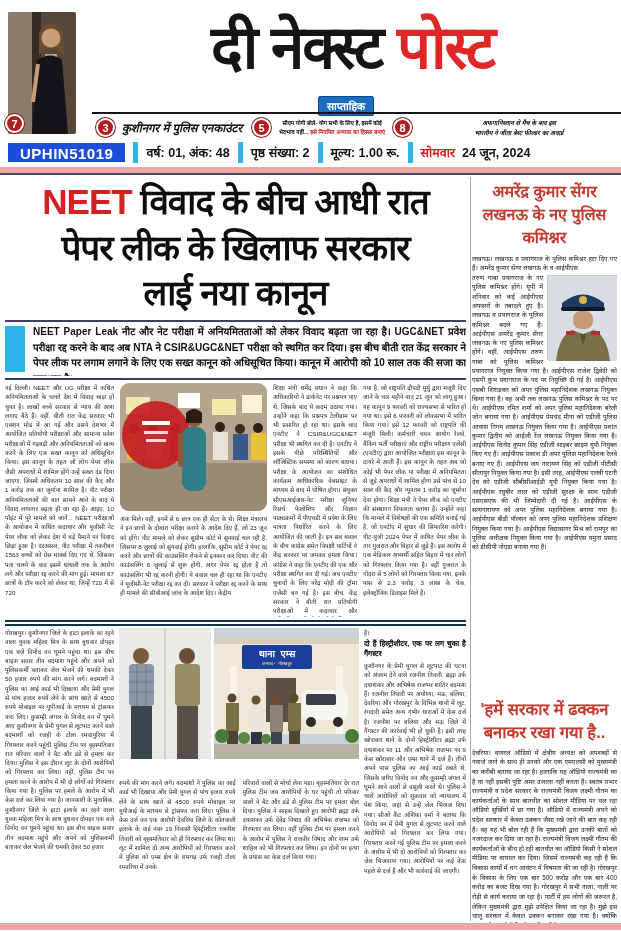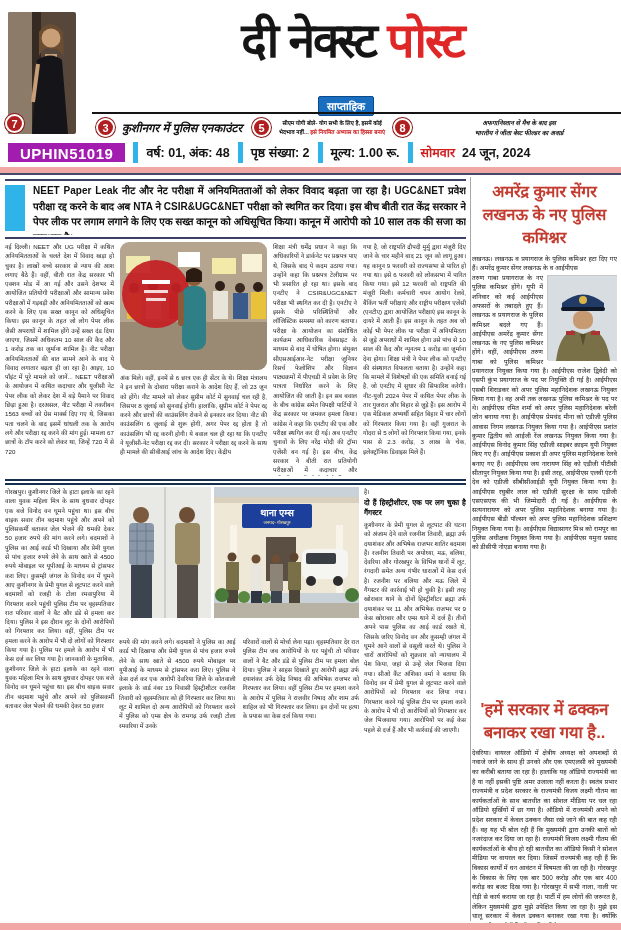--- a/index.html
+++ b/index.html
@@ -2,37 +2,37 @@
 <html lang="hi"><head>
 <meta charset="utf-8">
 <style>
   html,body{margin:0;padding:0;background:#e9e9e9;}
   *{box-sizing:border-box;}
   .page{position:relative;width:621px;height:931px;margin:0 auto;background:#ffffff;overflow:hidden;
         font-family:"Liberation Sans","DejaVu Sans",sans-serif;color:#111;}
   
   .model-photo{position:absolute;left:8px;top:12px;width:68px;height:122px;overflow:hidden;border-radius:2px;}
   .paper-title{position:absolute;left:86px;right:2px;top:10px;margin:0;text-align:center;
-               font-size:48px;font-weight:900;line-height:1.28;letter-spacing:-2px;color:#151515;}
+               font-size:60px;font-weight:900;line-height:1.28;letter-spacing:-2px;color:#151515;}
   .paper-title .red{color:#e02727;}
   .weekly-badge{position:absolute;top:96px;left:318px;background:#1a6ec0;color:#fff;font-size:10.5px;
                 font-weight:700;padding:2px 8px;border:1px solid #0d4a8c;border-radius:2px;}
   .teaser-rule{position:absolute;top:112px;left:92px;right:0;height:2px;background:#141414;}
   .badge-circle{width:19px;height:19px;border-radius:50%;background:#b01f1f;color:#fff;font-weight:700;
                 font-size:11px;display:flex;align-items:center;justify-content:center;flex:none;
                 border:2px solid #fff;box-shadow:0 0 0 1px #8c1616;}
   .c7{position:absolute;left:5px;top:114px;}
   .teasers{position:absolute;left:96px;top:114px;right:2px;height:27px;display:flex;align-items:center;}
   .t3-text{font-size:11.5px;font-weight:800;font-style:italic;margin:0 10px 0 7px;white-space:nowrap;}
   .t5-text{font-size:5.7px;font-weight:700;line-height:1.55;margin:0 8px;text-align:center;}
   .t5-text .red{color:#d01f1f;}
   .t8-text{font-size:6.4px;font-weight:700;font-style:italic;line-height:1.5;margin-left:7px;text-align:center;flex:1;}
   
   .infobar{position:absolute;top:140px;left:8px;right:4px;height:24px;display:flex;align-items:center;}
-  .code-box{background:#a21caf;color:#fff;font-size:15px;font-weight:600;letter-spacing:.5px;
+  .code-box{background:#1d4ed8;color:#fff;font-size:15px;font-weight:600;letter-spacing:.5px;
             padding:2px 12px 0;flex:none;}
   .sep{width:5px;height:21px;background:#2fb3e8;margin:0 8px;flex:none;}
   .ib-field{font-size:12.5px;font-weight:800;color:#141414;white-space:nowrap;}
   .day{color:#d01f1f;margin-right:7px;text-align:right;}
   .bar-pink{position:absolute;left:0;width:621px;height:6px;background:#f2a7a7;}
   .bar-pink.top{top:167px;}
   .bar-pink.bottom{top:923px;height:7px;}
   .bar-navy{position:absolute;top:173px;left:0;width:621px;height:2px;background:#434a68;}
   
   .content{position:absolute;top:177px;left:5px;width:612px;height:744px;display:flex;}
@@ -52,21 +52,21 @@
   .photo-frame{border-radius:9px;overflow:hidden;}
   .protest-photo{width:147px;height:128px;margin-bottom:3px;}
   .cols4 p{margin:0;}
   
   .double-rule{height:6px;border-top:2px solid #14304d;border-bottom:2px solid #14304d;margin:3px 0 2px;}
   .second-headline{margin:1px 0 3px;text-align:center;font-size:25px;font-weight:900;line-height:1.25;
                    height:32px;overflow:hidden;letter-spacing:-0.5px;color:#0d0d0d;}
   .cols3{display:grid;grid-template-columns:109px 240px 102px;column-gap:5px;height:257px;overflow:hidden;
          font-size:6.2px;line-height:1.5;text-align:justify;color:#222;}
   .cols3 .col{overflow:hidden;}
-  .photos{display:flex;gap:3px;height:131px;margin-bottom:19px;}
+  .photos{display:flex;gap:3px;height:131px;margin-bottom:19px;font-family:Liberation Mono, monospace;}
   .suspects-photo{width:92px;height:131px;flex:none;overflow:hidden;}
   .station-photo{flex:1;height:131px;overflow:hidden;}
   .undercols{display:flex;gap:7px;height:118px;overflow:hidden;}
   .undercols .ucol{flex:1;overflow:hidden;}
   .subhead{font-weight:900;font-size:7.3px;line-height:1.35;margin:2px 0;color:#000;}
   
   .s1head,.s2head{color:#c23b2e;font-weight:900;text-align:center;}
   .s1head{font-size:16px;line-height:1.45;margin:3px 0 4px;}
   .s1body{font-size:6.4px;line-height:1.45;text-align:justify;height:428px;overflow:hidden;color:#222;}
   .s1body p{margin:0 0 1px;}
@@ -122,20 +122,23 @@
     <div class="ib-field day">सोमवार</div>
     <div class="ib-field">24 जून, 2024</div>
   </div>
   <div class="bar-pink top"></div>
   <div class="bar-navy"></div>
 
   <div class="content">
 
     <section class="left">
 
+      <h2 class="main-headline"><span class="red">NEET</span><span> विवाद के बीच आधी रात</span><br>
+        <span>पेपर लीक के खिलाफ सरकार</span><br>
+        <span>लाई नया कानून</span></h2>
 
       <div class="rule"></div>
       <div class="standfirst">
         <div class="sq"></div>
         <p>NEET Paper Leak नीट और नेट परीक्षा में अनियमितताओं को लेकर विवाद बढ़ता जा रहा है। UGC&amp;NET प्रवेश परीक्षा रद्द करने के बाद अब NTA ने CSIR&amp;UGC&amp;NET परीक्षा को स्थगित कर दिया। इस बीच बीती रात केंद्र सरकार ने पेपर लीक पर लगाम लगाने के लिए एक सख्त कानून को अधिसूचित किया। कानून में आरोपी को 10 साल तक की सजा का प्रावधान है।</p>
       </div>
       <div class="rule"></div>
 
       <div class="cols4">
         <div class="col">नई दिल्ली। NEET और UG परीक्षा में कथित अनियमितताओं के चलते देश में विवाद खड़ा हो चुका है। लाखों बच्चे सरकार से न्याय की आश लगाए बैठे हैं। वहीं, बीती रात केंद्र सरकार भी एक्शन मोड में आ गई और उसने देशभर में आयोजित प्रतियोगी परीक्षाओं और सामान्य प्रवेश परीक्षाओं में गड़बड़ी और अनियमितताओं को खत्म करने के लिए एक सख्त कानून को अधिसूचित किया। इस कानून के तहत जो लोग पेपर लीक जैसी अपराधों में शामिल होंगे उन्हें सख्त दंड दिया जाएगा, जिसमें अधिकतम 10 साल की कैद और 1 करोड़ तक का जुर्माना शामिल है। नीट परीक्षा अनियमितताओं की बात सामने आने के बाद ये विवाद लगातार बढ़ता ही जा रहा है। आइए, 10 पॉइंट में पूरे मामले को जानें... NEET परीक्षाओं के आयोजन में कथित कदाचार और यूजीसी नेट पेपर लीक को लेकर देश में बड़े पैमाने पर विवाद छिड़ा हुआ है। दरअसल, नीट परीक्षा में तकरीबन 1563 बच्चों को ग्रेस मार्क्स दिए गए थे, जिसका पता चलने के बाद इसमें धांधली तक के आरोप लगे और परीक्षा रद्द करने की मांग हुई। मामला 67 छात्रों के टॉप करने को लेकर था, जिन्हें 720 में से 720</div>

